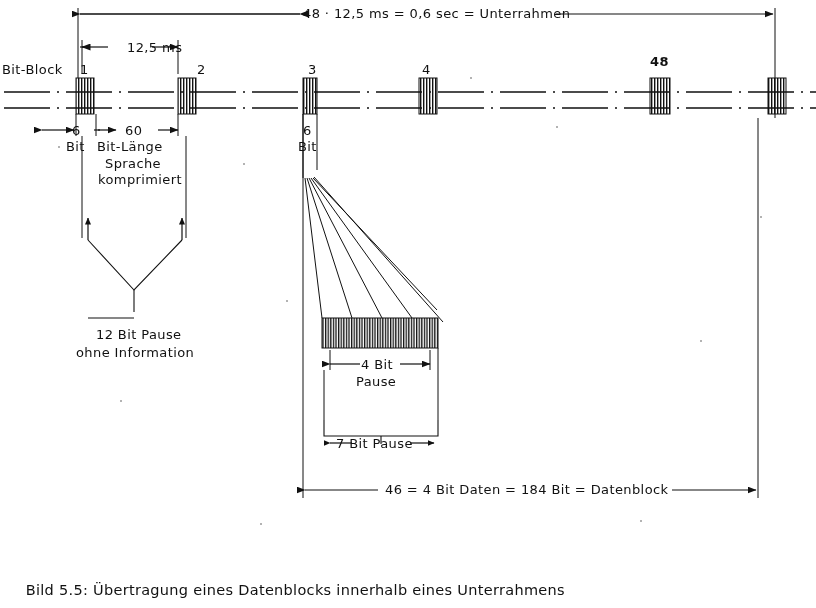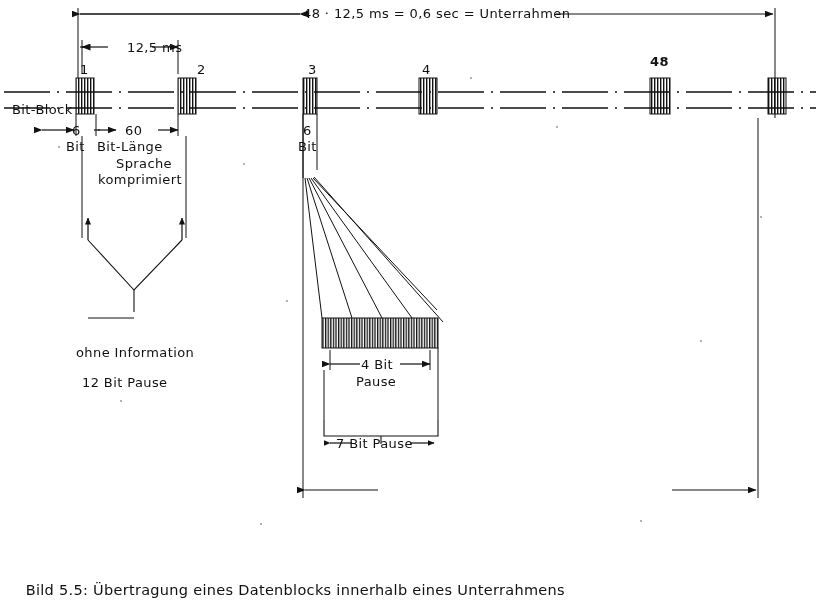--- a/index.html
+++ b/index.html
@@ -189,43 +189,44 @@
   <div class="speck" style="left:286px; top:300px;"></div>
   <div class="speck" style="left:120px; top:400px;"></div>
   <div class="speck" style="left:700px; top:340px;"></div>
   <div class="speck" style="left:640px; top:520px;"></div>
   <div class="speck" style="left:260px; top:523px;"></div>
   <div class="speck" style="left:760px; top:216px;"></div>
 
   <div class="lbl" style="left:303px; top:6px;">48 · 12,5 ms = 0,6 sec = Unterrahmen</div>
   <div class="lbl" style="left:110px; top:40px;margin-left:17px;">12,5 ms</div>
 
-  <div class="lbl" style="left:12px;   top:62px;margin-top:40px;">Bit-Block</div>
+  <div class="lbl" style="left:2px;   top:62px;">Bit-Block</div>
   <div class="lbl" style="left:80px;  top:62px;">1</div>
   <div class="lbl" style="left:197px; top:62px;">2</div>
   <div class="lbl" style="left:308px; top:62px;">3</div>
   <div class="lbl" style="left:422px; top:62px;">4</div>
   <div class="lbl" style="left:650px; top:54px;font-weight:bold;">48</div>
 
   <div class="lbl" style="left:72px;  top:123px;">6</div>
   <div class="lbl" style="left:66px;  top:139px;">Bit</div>
   <div class="lbl" style="left:125px; top:123px;">60</div>
   <div class="lbl" style="left:97px;  top:139px;">Bit-Länge</div>
-  <div class="lbl" style="left:116px; top:156px;">Sprache</div>
+  <div class="lbl" style="left:105px; top:156px;">Sprache</div>
   <div class="lbl" style="left:98px;  top:172px;">komprimiert</div>
 
   <div class="lbl" style="left:303px; top:123px;">6</div>
   <div class="lbl" style="left:298px; top:139px;">Bit</div>
 
-  <div class="lbl" style="left:82px;  top:327px;margin-top:48px;">12 Bit Pause</div>
+  <div class="lbl" style="left:96px;  top:327px;">12 Bit Pause</div>
   <div class="lbl" style="left:76px;  top:345px;">ohne Information</div>
 
   <div class="lbl" style="left:361px; top:357px;text-align:center;">4 Bit</div>
   <div class="lbl" style="left:356px; top:374px;">Pause</div>
   <div class="lbl" style="left:336px; top:436px;">7 Bit Pause</div>
 
+  <div class="lbl" style="left:385px; top:482px;">46 = 4 Bit Daten = 184 Bit = Datenblock</div>
 
   <div class="caption">
     <span>Bild 5.5: Übertragung eines Datenblocks innerhalb eines Unterrahmens</span>
     
   </div>
 
 </div>
 
 </body></html>

